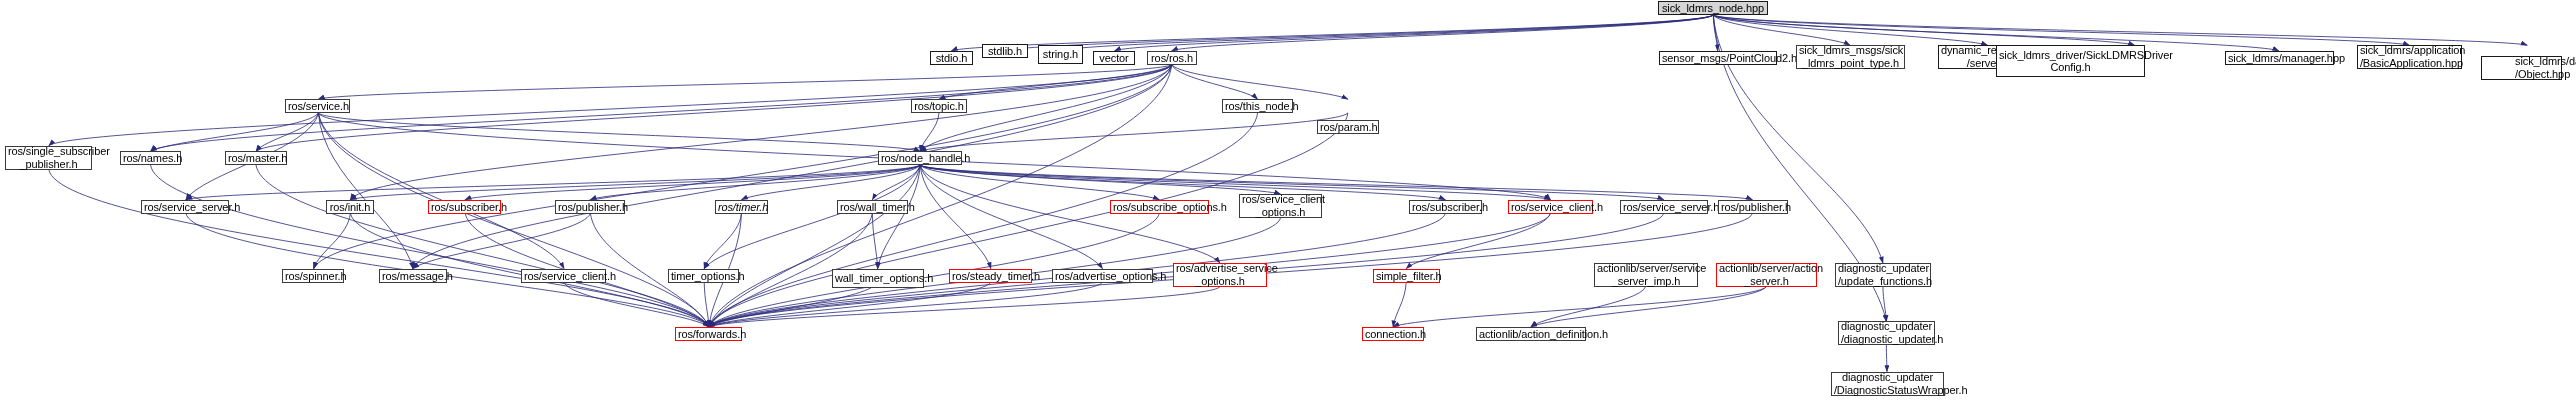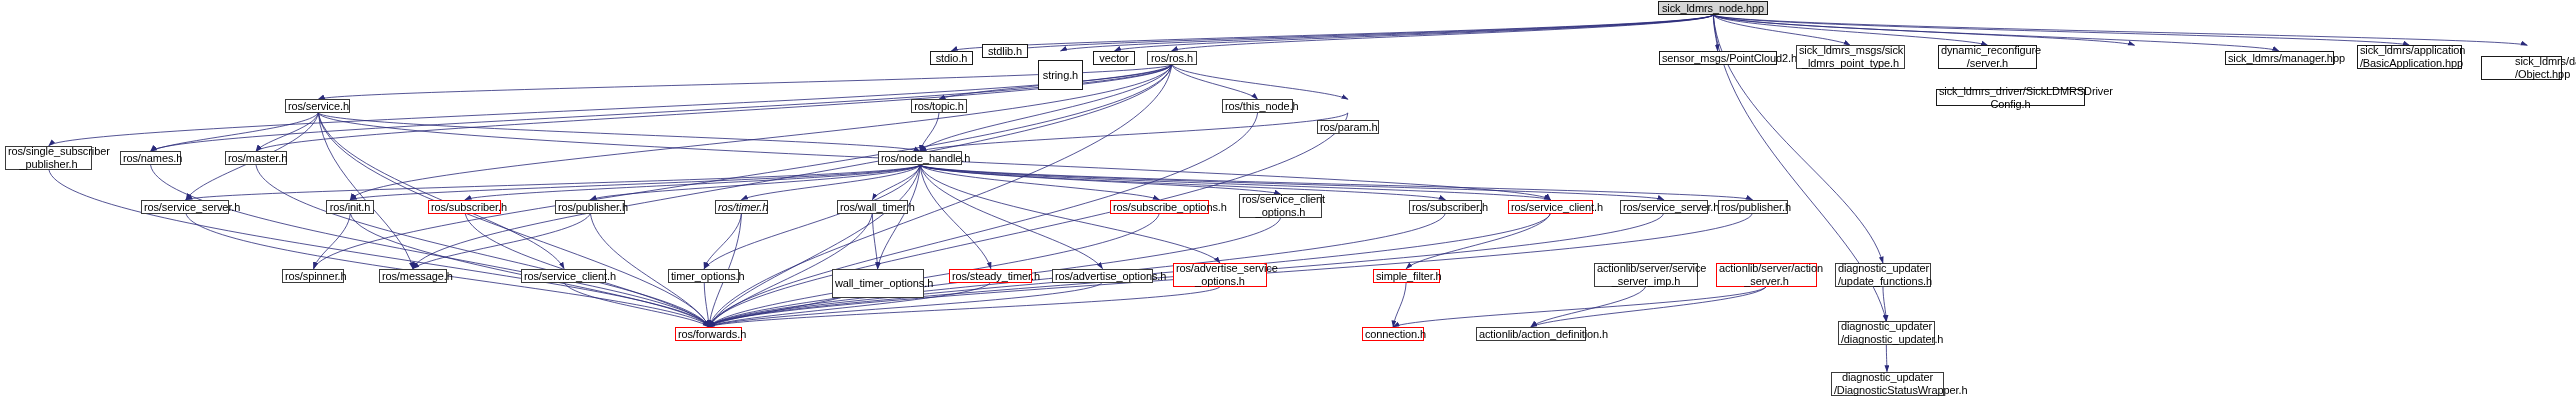--- a/index.html
+++ b/index.html
@@ -151,29 +151,29 @@
         <path d="M2846.5,462 C2829,489.3 2283.5,507.5 2245,527" fill="none" stroke="#2a2a7a" stroke-width="1.3" marker-end="url(#arrow)"></path>
         <path d="M2846.5,462 C2829,489.3 2505.5,507.5 2467,527" fill="none" stroke="#2a2a7a" stroke-width="1.3" marker-end="url(#arrow)"></path>
         <path d="M3034.5,462 C3034.8025,485.52 3039.3345,501.2 3040,518" fill="none" stroke="#2a2a7a" stroke-width="1.3" marker-end="url(#arrow)"></path>
         <path d="M3040,556 C3040.055,574.06 3040.879,586.1 3041,599" fill="none" stroke="#2a2a7a" stroke-width="1.3" marker-end="url(#arrow)"></path>
       </g>
   </svg>
   <div id="nodes-layer">
       <div class="node root" style="left: 1658px; top: 1.2px; width: 110px; height: 13.7px;"><span>sick_ldmrs_node.hpp</span></div>
       <div class="node " style="left: 930px; top: 51px; width: 43px; height: 13.7px;"><span>stdio.h</span></div>
       <div class="node " style="left: 982px; top: 44px; width: 46px; height: 13.7px;"><span>stdlib.h</span></div>
-      <div class="node " style="left: 1038px; top: 60px; width: 45px; height: 30px;"><span>string.h</span></div>
+      <div class="node " style="left: 1038px; top: 45px; width: 45px; height: 19px;"><span>string.h</span></div>
       <div class="node " style="left: 1093px; top: 51px; width: 42px; height: 13.7px;"><span>vector</span></div>
       <div class="node bold" style="left: 1147px; top: 51px; width: 50px; height: 13.7px;"><span>ros/ros.h</span></div>
       <div class="node " style="left: 1659px; top: 51px; width: 118px; height: 13.7px;"><span>sensor_msgs/PointCloud2.h</span></div>
       <div class="node bold" style="left: 1796px; top: 45px; width: 109px; height: 23.6px;"><span>sick_ldmrs_msgs/sick
 _ldmrs_point_type.h</span></div>
       <div class="node " style="left: 1938px; top: 45px; width: 99px; height: 23.6px;"><span>dynamic_reconfigure
 /server.h</span></div>
-      <div class="node " style="left: 1936px; top: 45px; width: 149px; height: 17px; margin-top: 44px;"><span>sick_ldmrs_driver/SickLDMRSDriver
+      <div class="node " style="left: 1996px; top: 45px; width: 149px; height: 32px;"><span>sick_ldmrs_driver/SickLDMRSDriver
 Config.h</span></div>
       <div class="node " style="left: 2225px; top: 51px; width: 109px; height: 13.7px;"><span>sick_ldmrs/manager.hpp</span></div>
       <div class="node " style="left: 2357px; top: 45px; width: 105px; height: 23.6px;"><span>sick_ldmrs/application
 /BasicApplication.hpp</span></div>
       <div class="node " style="left: 2481px; top: 56px; width: 81px; height: 23.6px; padding-left: 33px;"><span>sick_ldmrs/datatypes
 /Object.hpp</span></div>
       <div class="node bold" style="left: 285px; top: 99px; width: 65px; height: 13.7px;"><span>ros/service.h</span></div>
       <div class="node bold" style="left: 911px; top: 99px; width: 56px; height: 13.7px;"><span>ros/topic.h</span></div>
       <div class="node bold" style="left: 1222px; top: 99px; width: 71px; height: 13.7px;"><span>ros/this_node.h</span></div>
       <div class="node bold" style="left: 1317px; top: 99px; width: 62px; height: 13.7px; margin-top: 21px;"><span>ros/param.h</span></div>
@@ -192,21 +192,21 @@
       <div class="node bold" style="left: 1239px; top: 194px; width: 83px; height: 23.6px;"><span>ros/service_client
 _options.h</span></div>
       <div class="node bold" style="left: 1409px; top: 200px; width: 73px; height: 13.7px;"><span>ros/subscriber.h</span></div>
       <div class="node red" style="left: 1508px; top: 200px; width: 85px; height: 13.7px;"><span>ros/service_client.h</span></div>
       <div class="node bold" style="left: 1620px; top: 200px; width: 88px; height: 13.7px;"><span>ros/service_server.h</span></div>
       <div class="node bold" style="left: 1718px; top: 200px; width: 70px; height: 13.7px;"><span>ros/publisher.h</span></div>
       <div class="node bold" style="left: 282px; top: 269px; width: 62px; height: 13.7px;"><span>ros/spinner.h</span></div>
       <div class="node bold" style="left: 379px; top: 269px; width: 68px; height: 13.7px;"><span>ros/message.h</span></div>
       <div class="node bold" style="left: 521px; top: 269px; width: 85px; height: 13.7px;"><span>ros/service_client.h</span></div>
       <div class="node bold" style="left: 668px; top: 269px; width: 71px; height: 13.7px;"><span>timer_options.h</span></div>
-      <div class="node bold" style="left: 832px; top: 269px; width: 92px; height: 29px;"><span>wall_timer_options.h</span></div>
+      <div class="node bold" style="left: 832px; top: 269px; width: 92px; height: 19px;"><span>wall_timer_options.h</span></div>
       <div class="node red" style="left: 949px; top: 269px; width: 83px; height: 13.7px;"><span>ros/steady_timer.h</span></div>
       <div class="node bold" style="left: 1052px; top: 269px; width: 101px; height: 13.7px;"><span>ros/advertise_options.h</span></div>
       <div class="node red" style="left: 1173px; top: 263px; width: 94px; height: 23.6px;"><span>ros/advertise_service
 _options.h</span></div>
       <div class="node red" style="left: 1373px; top: 269px; width: 67px; height: 13.7px;"><span>simple_filter.h</span></div>
       <div class="node bold" style="left: 1594px; top: 263px; width: 104px; height: 23.6px;"><span>actionlib/server/service
 _server_imp.h</span></div>
       <div class="node red" style="left: 1716px; top: 263px; width: 101px; height: 23.6px;"><span>actionlib/server/action
 _server.h</span></div>
       <div class="node bold" style="left: 1835px; top: 263px; width: 96px; height: 23.6px;"><span>diagnostic_updater

